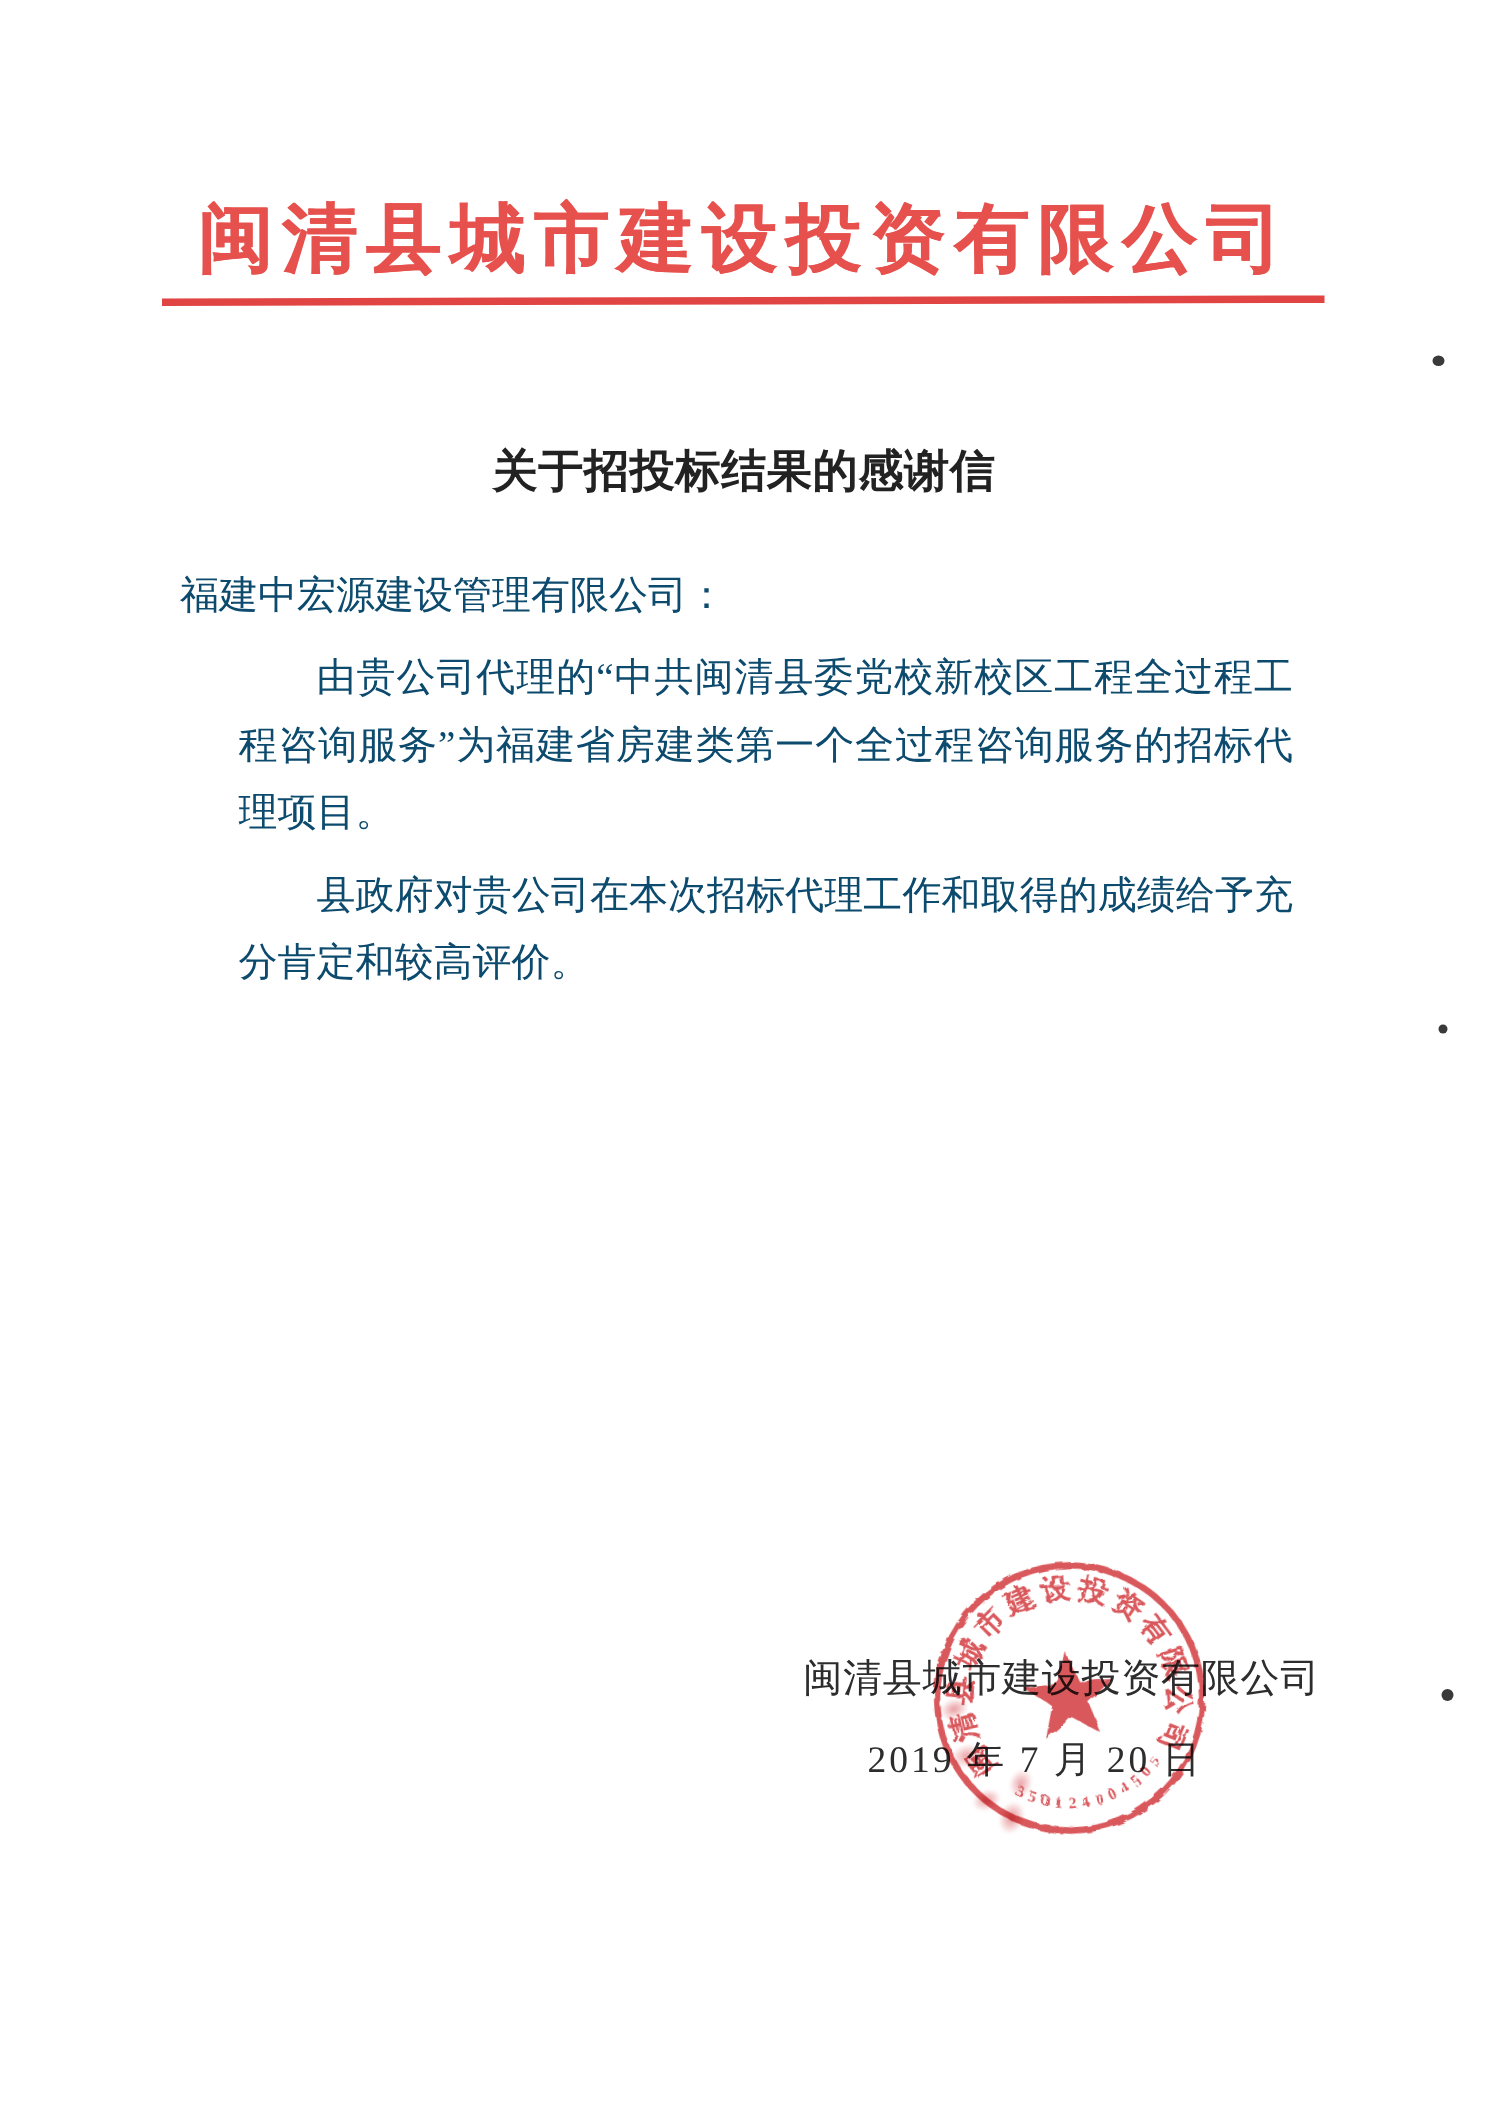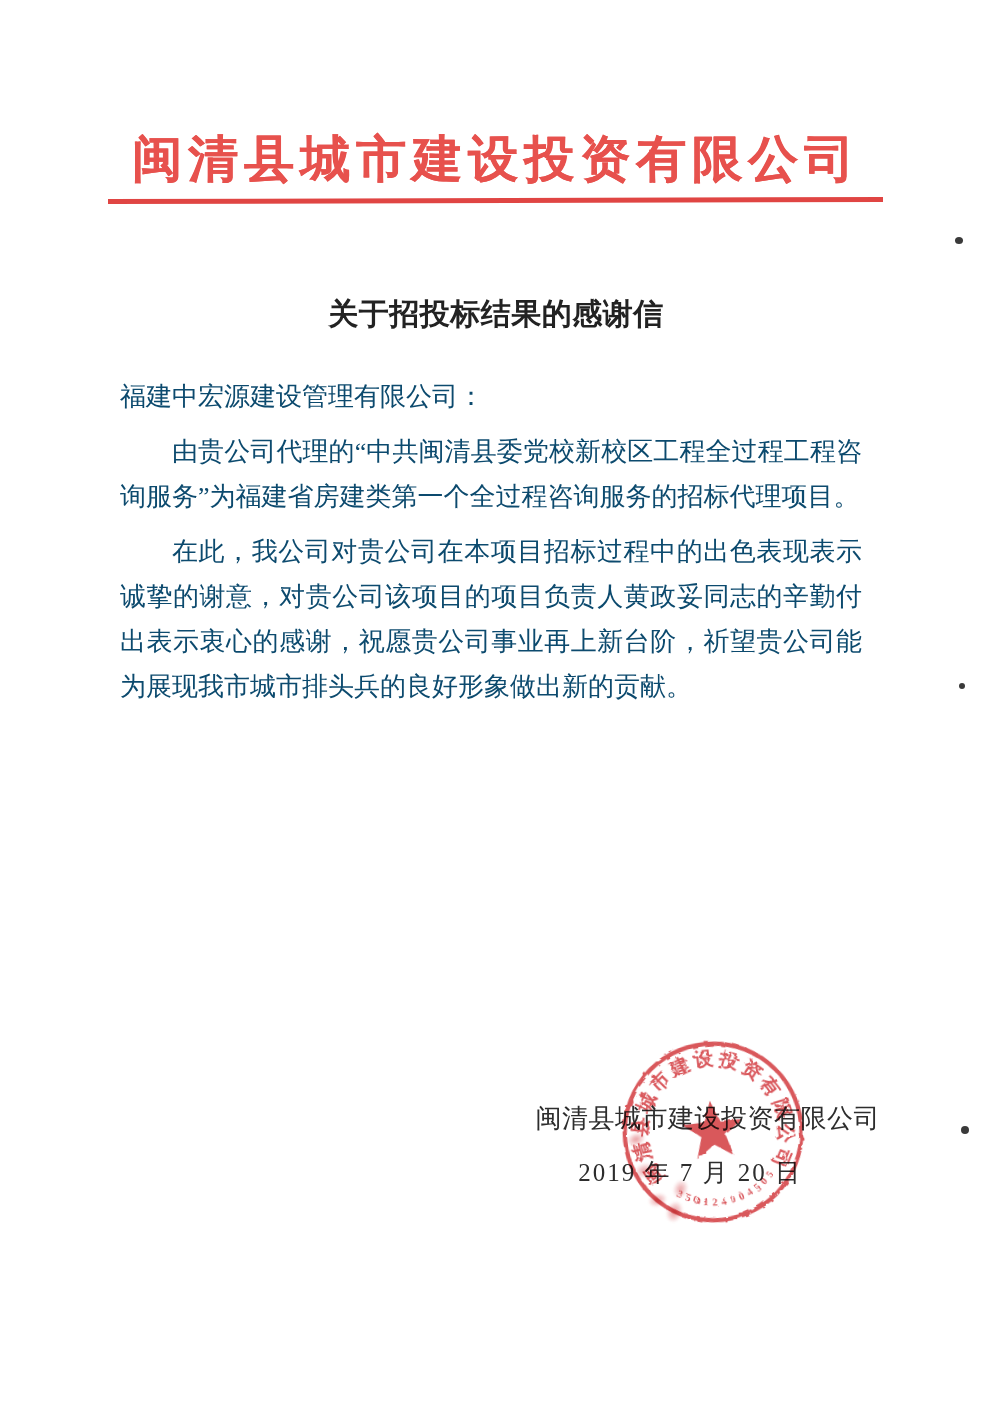--- a/index.html
+++ b/index.html
@@ -48,21 +48,21 @@
     position: absolute;
     top: 374px; left: 120px;
     width: 742px;
     font-size: 26px;
     line-height: 45px;
     color: #0c4a6e;
     text-align: justify;
     text-justify: inter-character;
   }
   .salutation { text-indent: 0; }
-  .body-para { margin-top: 10px; text-indent: 52px; }
+  .body-para { margin-top: 10px; text-indent: 52px; margin-left: 39px; }
   
   .signature {
     position: absolute;
     top: 1101px; right: 112px;
     font-size: 26px;
     letter-spacing: 0.5px;
     color: #2d2d2d;
   }
   .date {
     position: absolute;
@@ -123,21 +123,21 @@
 
   <div class="letterhead">闽清县城市建设投资有限公司</div>
 
   <div class="red-rule"></div>
 
   <h1 class="doc-title">关于招投标结果的感谢信</h1>
 
   <div class="body-block">
     <p class="salutation">福建中宏源建设管理有限公司：</p>
     <p class="body-para">由贵公司代理的“中共闽清县委党校新校区工程全过程工程咨询服务”为福建省房建类第一个全过程咨询服务的招标代理项目。</p>
-    <p class="body-para">在此，我公司对贵公司在本项目招标过程中的出色表现表示诚挚的谢意，对贵公司该项目的项目负责人黄政妥同志的辛勤付出表示衷心的感谢，祝愿贵公司事业再上新台阶，祈望贵公司能为展现我市城市排头兵的良好形象做出新的贡献。</p>
+    <p class="body-para">县政府对贵公司在本次招标代理工作和取得的成绩给予充分肯定和较高评价。</p>
   </div>
 
   <div class="signature">闽清县城市建设投资有限公司</div>
 
   <div class="date">2019 年 7 月 20 日</div>
 
   <svg class="seal" viewBox="0 0 200 200" xmlns="http://www.w3.org/2000/svg" xmlns:xlink="http://www.w3.org/1999/xlink">
     <defs>
       <filter id="rough" x="-10%" y="-10%" width="120%" height="120%">
         <feTurbulence type="fractalNoise" baseFrequency="0.13 0.13" numOctaves="2" seed="7" result="n"></feTurbulence>

